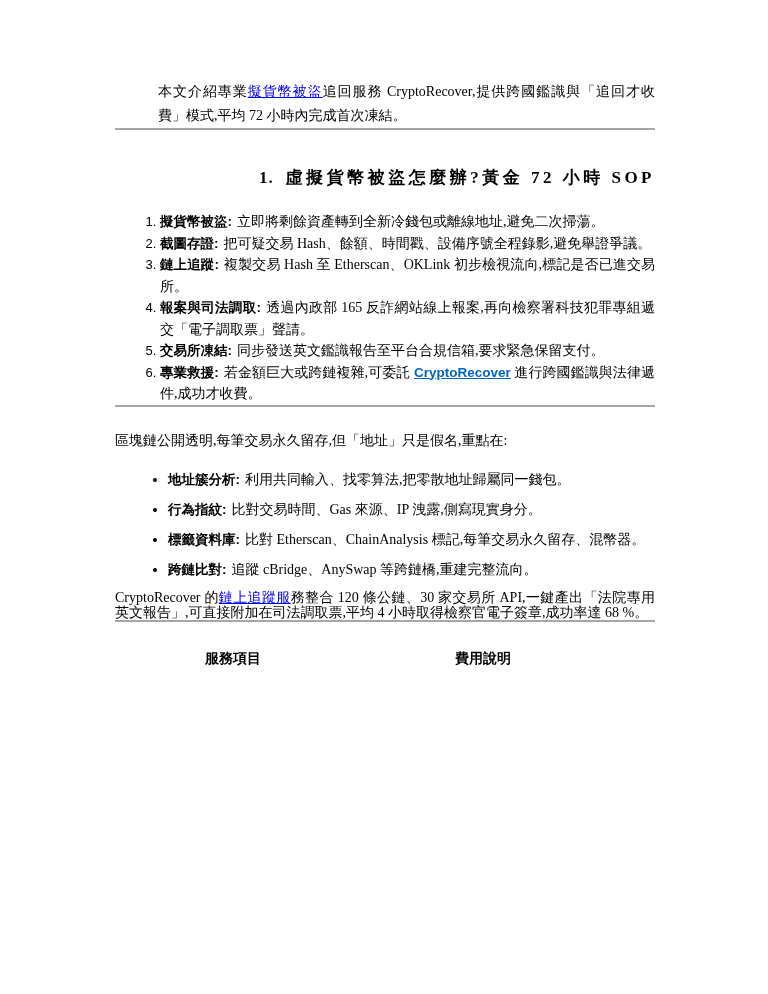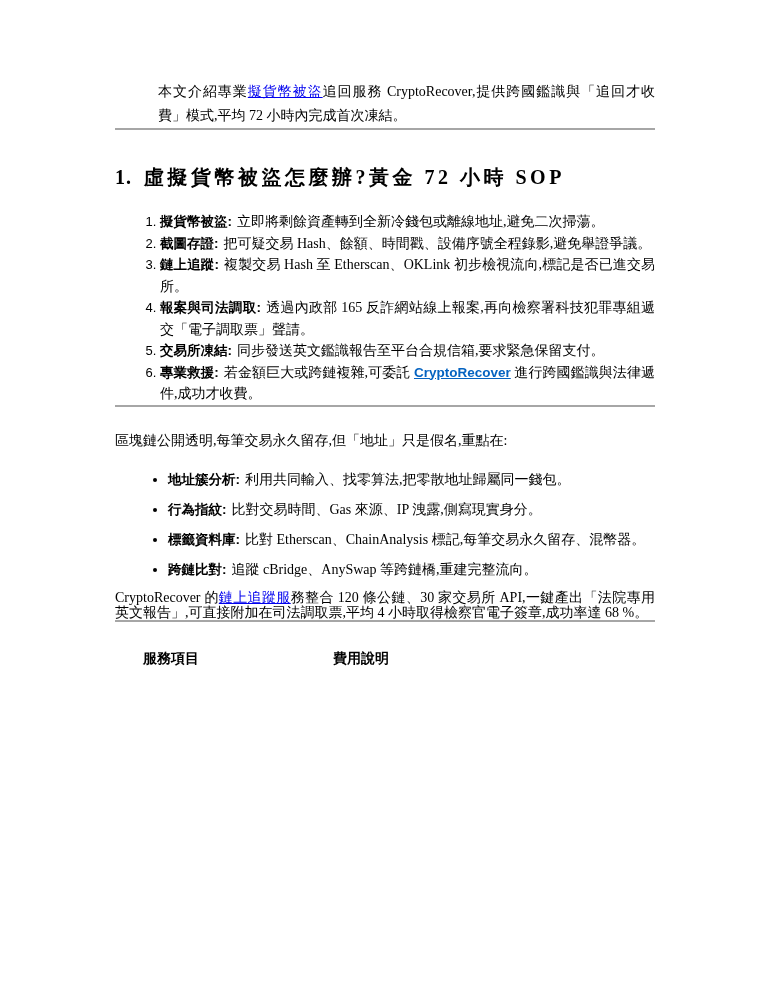--- a/index.html
+++ b/index.html
@@ -33,25 +33,25 @@
     border:none;
     border-top:2px solid var(--rule);
     margin:0;
   }
   .rule-1{margin-top:20px;}
   .rule-2{margin-top:14px;}
   .rule-3{margin-top:20px;}
   
   .sec-heading{
     margin:24px 0 0 0;
-    font-size:20px;
+    font-size:17px;
     font-weight:bold;
     letter-spacing:3.5px;
     line-height:47px;
-    text-align:left;
+    text-align:right;
   }
   .sec-heading .num{margin-right:12px;letter-spacing:1px;}
   
   ol.sop-list{
     margin:10px 0 0 0;
     padding:0 0 0 45px;
     font-size:14px;
     line-height:21.5px;
     text-align:justify;
   }
@@ -101,21 +101,21 @@
     margin:28px 0 0 0;
     font-size:15px;
     font-weight:bold;
     font-family:"Liberation Sans","DejaVu Sans",sans-serif;
   }
   table.pricing{
     margin:28px 0 0 18px;
     border-collapse:collapse;
   }
   table.pricing th{
-    text-align:left;
+    text-align:center;
     font-size:14px;
     font-weight:bold;
     padding:0 0 0 10px;
     font-family:"Liberation Sans","DejaVu Sans",sans-serif;
   }
   table.pricing th.col-service{width:180px;}
   table.pricing th.col-fee{width:300px;}
 </style>
 </head>
 <body>

